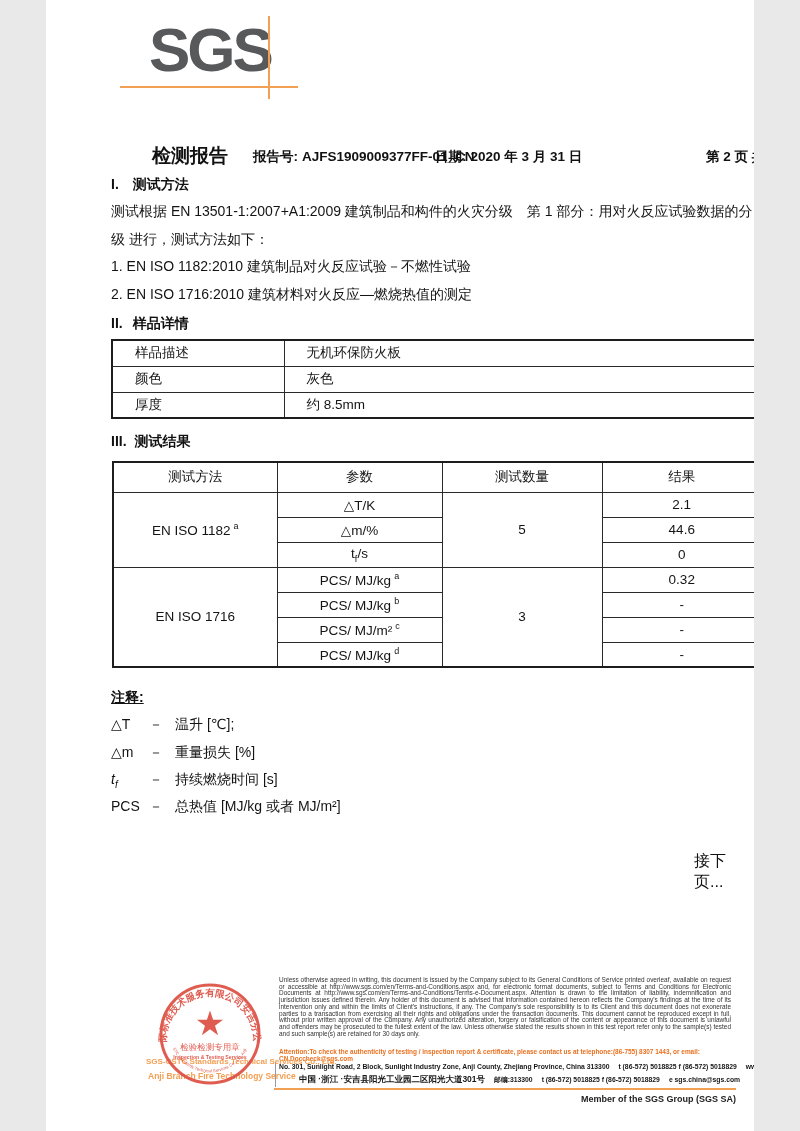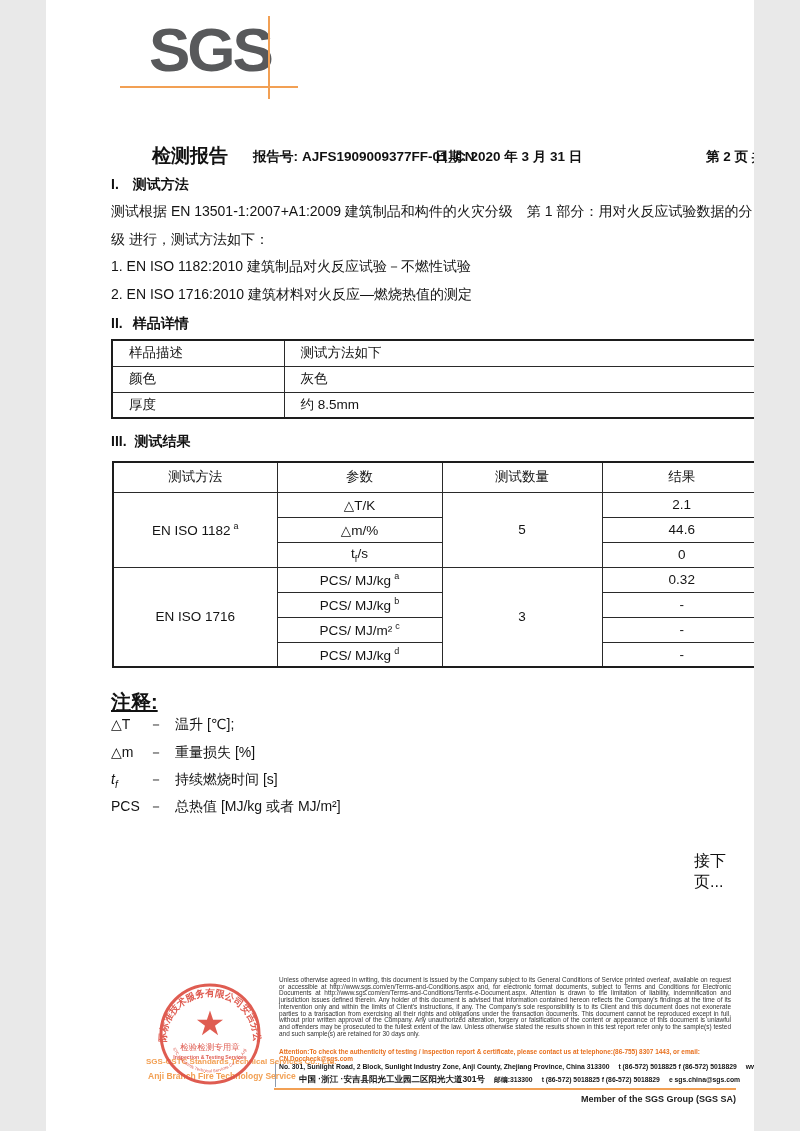--- a/index.html
+++ b/index.html
@@ -23,31 +23,31 @@
   .hdr-item .lab { margin-right:4px; }
 
   
   .sec-head { position:absolute; left:65px; font-size:14px; font-weight:bold; white-space:nowrap;text-align:center; }
   .sec-head .num { display:inline-block; margin-right:14px; }
   .bodyline { position:absolute; left:65px; font-size:14px; white-space:nowrap; color:#141414; }
 
   
   table { border-collapse:collapse; table-layout:fixed; font-size:13.5px; color:#141414; }
   .sample-table { position:absolute; left:65px; top:339px; width:648px; border:2px solid #1d1d1d; }
-  .sample-table td { border:1px solid #2a2a2a; height:26px; padding:0 16px; vertical-align:middle; }
+  .sample-table td { border:1px solid #2a2a2a; height:26px; padding:0 22px; vertical-align:middle; }
   .sample-table td.lbl { width:172px; }
 
   .results-table { position:absolute; left:66px; top:461px; width:649px; border:2px solid #1d1d1d; }
   .results-table td { border:1px solid #2a2a2a; text-align:center; vertical-align:middle; height:25px; padding:0 4px; }
   .results-table tr.hd td { height:30px; }
   .results-table sup { font-size:9px; margin-left:3px; }
   .results-table sub { font-size:9px; }
 
   
-  .notes-head { position:absolute; left:65px; top:689px; font-size:20px; font-weight:bold; text-decoration:underline; }
+  .notes-head { position:absolute; left:65px; top:689px; font-size:14px; font-weight:bold; text-decoration:underline; }
   .note-line { position:absolute; left:65px; font-size:14px; white-space:nowrap; color:#141414; }
   .note-line .nterm { display:inline-block; min-width:36px; }
   .note-line .nsep  { margin:0 12px 0 2px; }
   .note-line sub { font-size:10px; }
   .italic { font-style:italic; }
 
   .continue-note { position:absolute; left:648px; top:851px; font-size:16px; }
 
   
   .seal { position:absolute; left:112px; top:982px; z-index:3; opacity:0.92; }
@@ -94,21 +94,21 @@
   <div class="bodyline" style="top:258px">1. EN ISO 1182:2010  建筑制品对火反应试验－不燃性试验</div>
   <div class="bodyline" style="top:286px">2. EN ISO 1716:2010  建筑材料对火反应—燃烧热值的测定</div>
 
   <div class="sec-head" style="top:315px">
     <span class="num" style="margin-right:10px">II.</span><span>样品详情</span>
   </div>
   <table class="sample-table">
     <tbody>
         <tr>
       <td class="lbl">样品描述</td>
-      <td>测试方法如下</td>
+      <td>无机环保防火板</td>
     </tr>
     <tr>
       <td class="lbl">颜色</td>
       <td>灰色</td>
     </tr>
     <tr>
       <td class="lbl">厚度</td>
       <td>约 8.5mm</td>
     </tr>
   </tbody>

